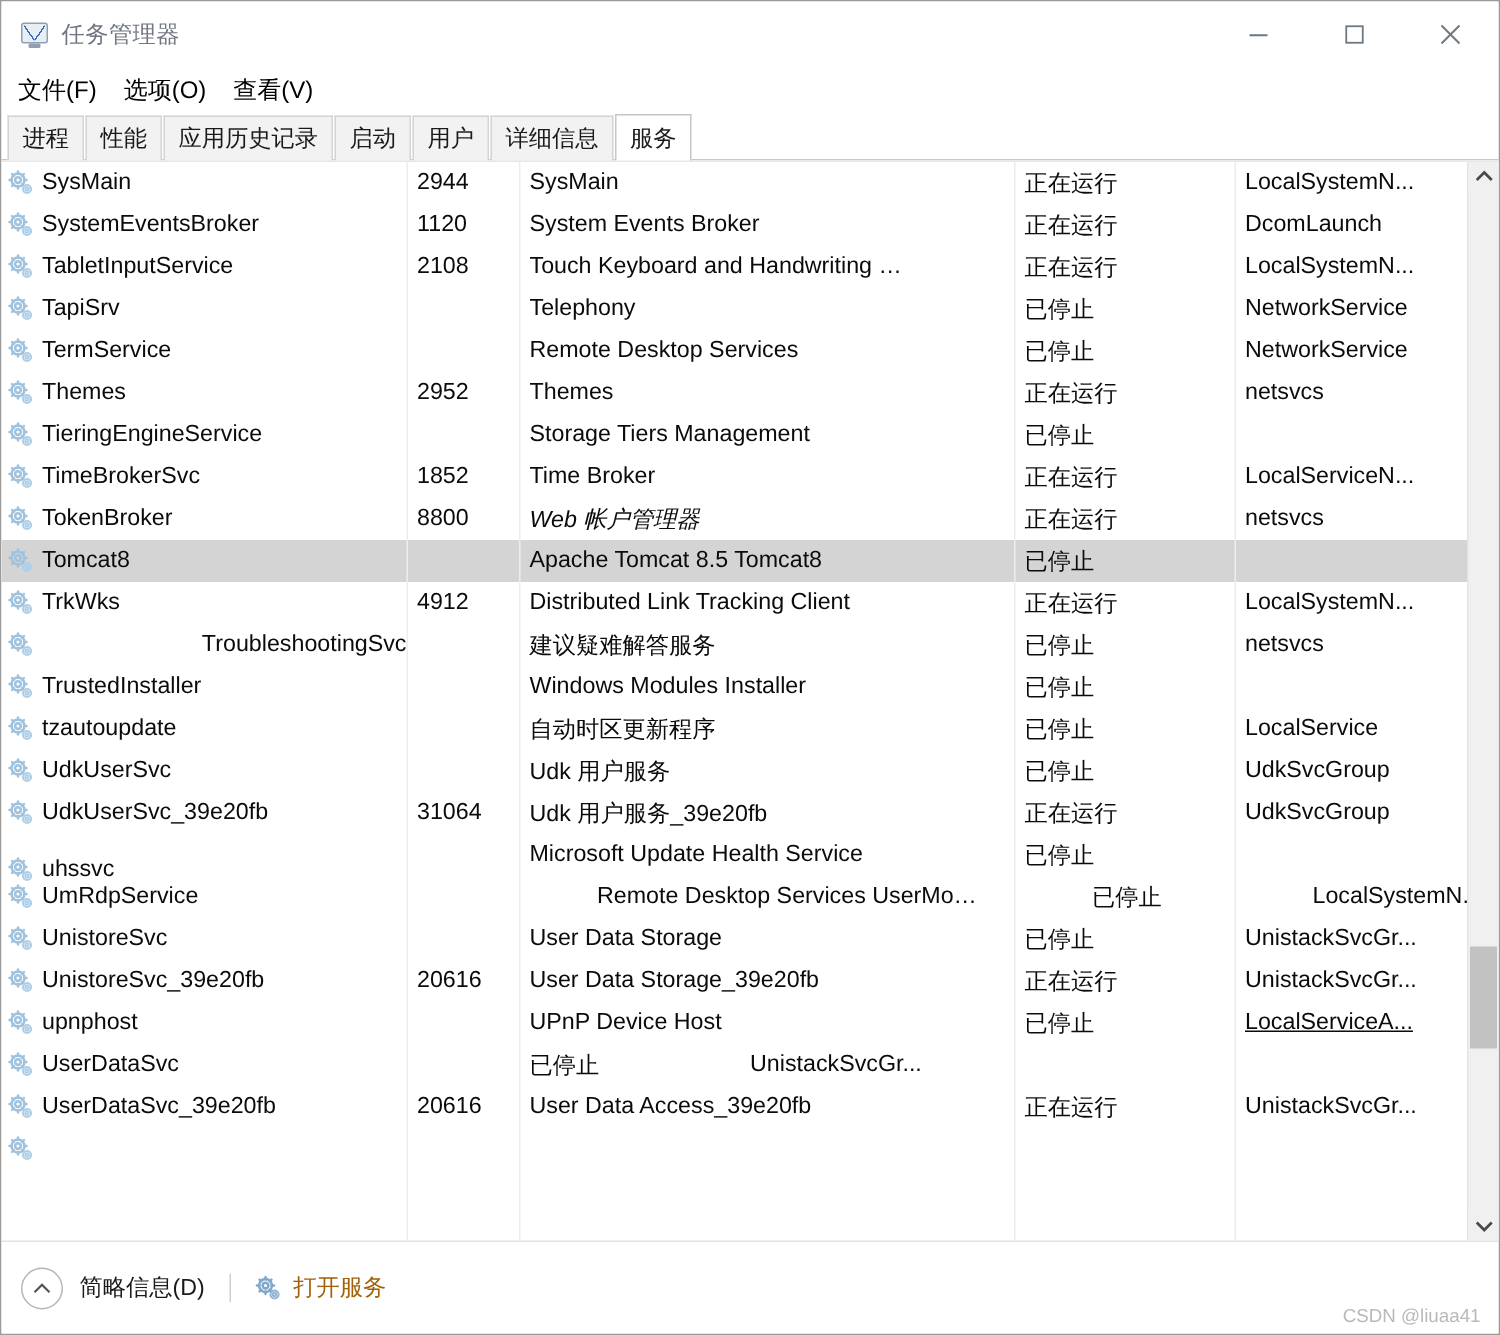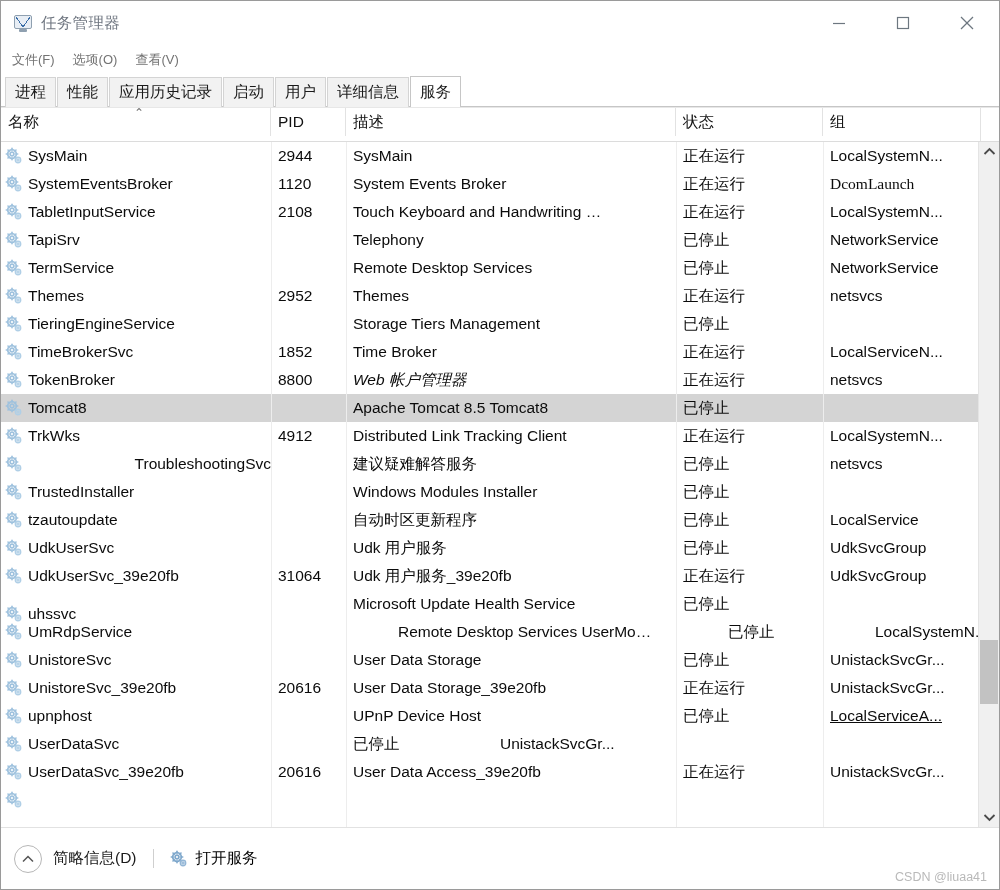--- a/index.html
+++ b/index.html
@@ -90,22 +90,22 @@
   .menubar {
     height: 30px;
     flex: 0 0 30px;
     display: flex;
     align-items: center;
     padding-left: 11px;
     gap: 18px;
     background: #ffffff;
   }
   .menuitem {
-    font-size: 13px;
-    color: #737373;
+    font-size: 16px;
+    color: #000000;
     white-space: nowrap;
     cursor: default;
   }
 
   
   .tabstrip {
     flex: 0 0 32px;
     height: 32px;
     display: flex;
     align-items: flex-end;
@@ -310,21 +310,21 @@
     margin: 0 5px;
   }
   .openservices {
     display: flex;
     align-items: center;
     gap: 8px;
     cursor: default;
   }
   .openservices .lbl {
     font-size: 15.5px;
-    color: #000000;
+    color: #a16207;
     white-space: nowrap;
   }
   .watermark {
     position: absolute;
     right: 12px;
     bottom: 5px;
     font-size: 12.5px;
     color: #b9b9b9;
     white-space: nowrap;
   }
@@ -374,31 +374,20 @@
     <div class="tab">应用历史记录</div>
     <div class="tab">启动</div>
     <div class="tab">用户</div>
     <div class="tab">详细信息</div>
     <div class="tab active">服务</div>
   </div>
 
   <div class="content">
     <div class="listwrap">
 
-      <div class="hdr">
-        <div class="cell" id="h0" style="flex: 0 0 270px; width: 270px;">
-          <span>名称</span>
-          <span class="sortcaret">⌃</span>
-        </div>
-        <div class="cell" id="h1" style="flex: 0 0 75px; width: 75px;">PID</div>
-        <div class="cell" id="h2" style="flex: 0 0 330px; width: 330px;">描述</div>
-        <div class="cell" id="h3" style="flex: 0 0 147px; width: 147px;">状态</div>
-        <div class="cell last" id="h4" style="flex: 0 0 157px; width: 157px;">组</div>
-        <div class="hdr-scrollpad"></div>
-      </div>
 
       <div class="rows-viewport">
         <div class="rows" id="rows-container">
             <div class="row">
               <div class="cell name" style="flex: 0 0 270px; width: 270px;">
                 <span class="svcicon">
                   <svg width="18" height="18" viewBox="0 0 18 18">
                     <g fill="none" stroke="#9fc2de" stroke-width="1.7">
                       <circle cx="7" cy="7" r="4.3"></circle>
                       <circle cx="7" cy="7" r="1.9"></circle>
@@ -448,21 +437,21 @@
                       <circle cx="13" cy="13" r="2.7"></circle>
                       <circle cx="13" cy="13" r="1.1"></circle>
                     </g>
                   </svg>
                 </span>
                 <span>SystemEventsBroker</span>
               </div>
               <div class="cell" style="flex: 0 0 75px; width: 75px;">1120</div>
               <div class="cell" style="flex: 0 0 330px; width: 330px;">System Events Broker</div>
               <div class="cell" style="flex: 0 0 147px; width: 147px;">正在运行</div>
-              <div class="cell" style="flex: 0 0 157px; width: 157px; font-family: Liberation Serif, serif;">DcomLaunch</div>
+              <div class="cell" style="flex: 0 0 157px; width: 157px;">DcomLaunch</div>
             </div>
             <div class="row">
               <div class="cell name" style="flex: 0 0 270px; width: 270px;">
                 <span class="svcicon">
                   <svg width="18" height="18" viewBox="0 0 18 18">
                     <g fill="none" stroke="#9fc2de" stroke-width="1.7">
                       <circle cx="7" cy="7" r="4.3"></circle>
                       <circle cx="7" cy="7" r="1.9"></circle>
                     </g>
                     <g stroke="#9fc2de" stroke-width="1.6" stroke-linecap="round">

